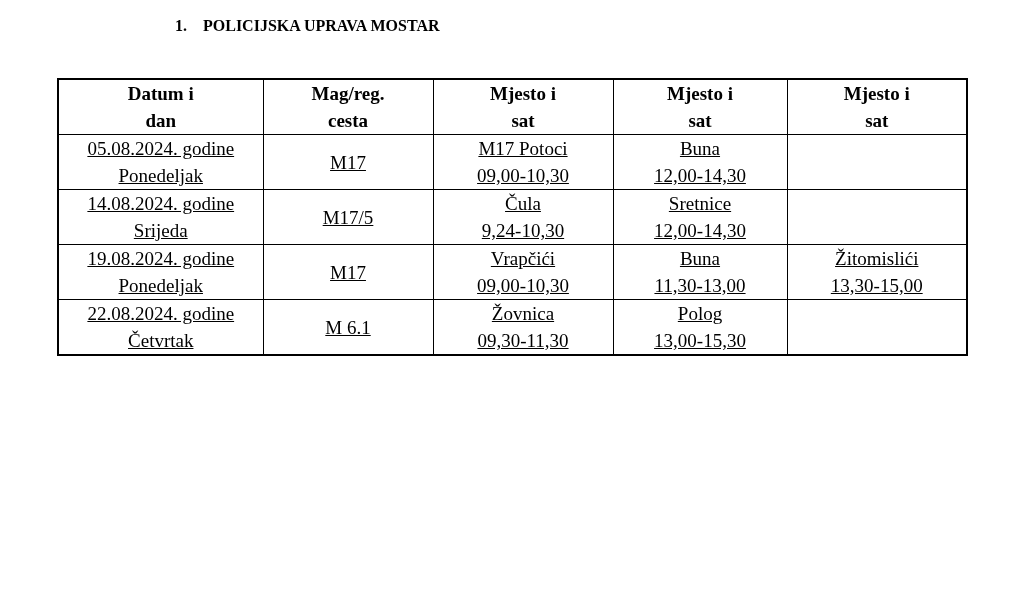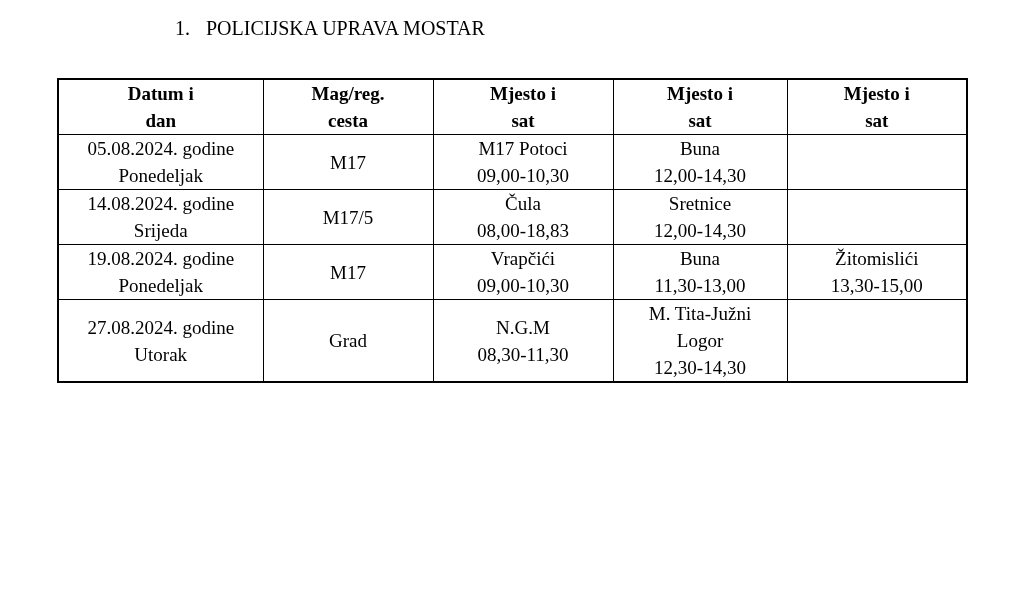--- a/index.html
+++ b/index.html
@@ -12,22 +12,22 @@
     background: #ffffff;
     color: #000000;
     font-family: "Liberation Serif", serif;
     position: relative;
     overflow: hidden;
   }
   .title {
     position: absolute;
     left: 175px;
     top: 17px;
-    font-size: 20px;
-    font-weight: normal;
+    font-size: 16px;
+    font-weight: bold;
     margin: 0;
     white-space: nowrap;
   }
   .title .num {
     display: inline-block;
     margin-right: 16px;
   }
   table.schedule {
     position: absolute;
     left: 57px;
@@ -44,21 +44,21 @@
     white-space: pre-line;
     font-size: 19px;
     line-height: 27px;
     padding: 0 5px;
     overflow: hidden;
   }
   .schedule th {
     font-weight: bold;
   }
   .schedule thead tr { height: 55px; }
-  .schedule tbody tr { height: 54px; }
+  .schedule tbody tr { height: 54px; text-decoration: underline; }
   .schedule tbody tr.tall { height: 73px; }
   col.c1 { width: 205px; }
   col.c2 { width: 170px; }
   col.c3 { width: 180px; }
   col.c4 { width: 174px; }
   col.c5 { width: 180px; }
 </style>
 </head>
 <body>
 
@@ -97,43 +97,42 @@
 09,00-10,30</td>
         <td>Buna
 12,00-14,30</td>
         <td></td>
       </tr>
       <tr>
         <td>14.08.2024. godine
 Srijeda</td>
         <td>M17/5</td>
         <td>Čula
-08,00-18,83</td>
+9,24-10,30</td>
         <td>Sretnice
 12,00-14,30</td>
         <td></td>
       </tr>
       <tr>
         <td>19.08.2024. godine
 Ponedeljak</td>
         <td>M17</td>
         <td>Vrapčići
 09,00-10,30</td>
         <td>Buna
 11,30-13,00</td>
         <td>Žitomislići
 13,30-15,00</td>
       </tr>
-      <tr class="tall">
-        <td>27.08.2024. godine
-Utorak</td>
-        <td>Grad</td>
-        <td>N.G.M
-08,30-11,30</td>
-        <td>M. Tita-Južni
-Logor
-12,30-14,30</td>
+      <tr>
+        <td>22.08.2024. godine
+Četvrtak</td>
+        <td>M 6.1</td>
+        <td>Žovnica
+09,30-11,30</td>
+        <td>Polog
+13,00-15,30</td>
         <td></td>
       </tr>
     </tbody>
   </table>
 
 </div>
 
 </body></html>

